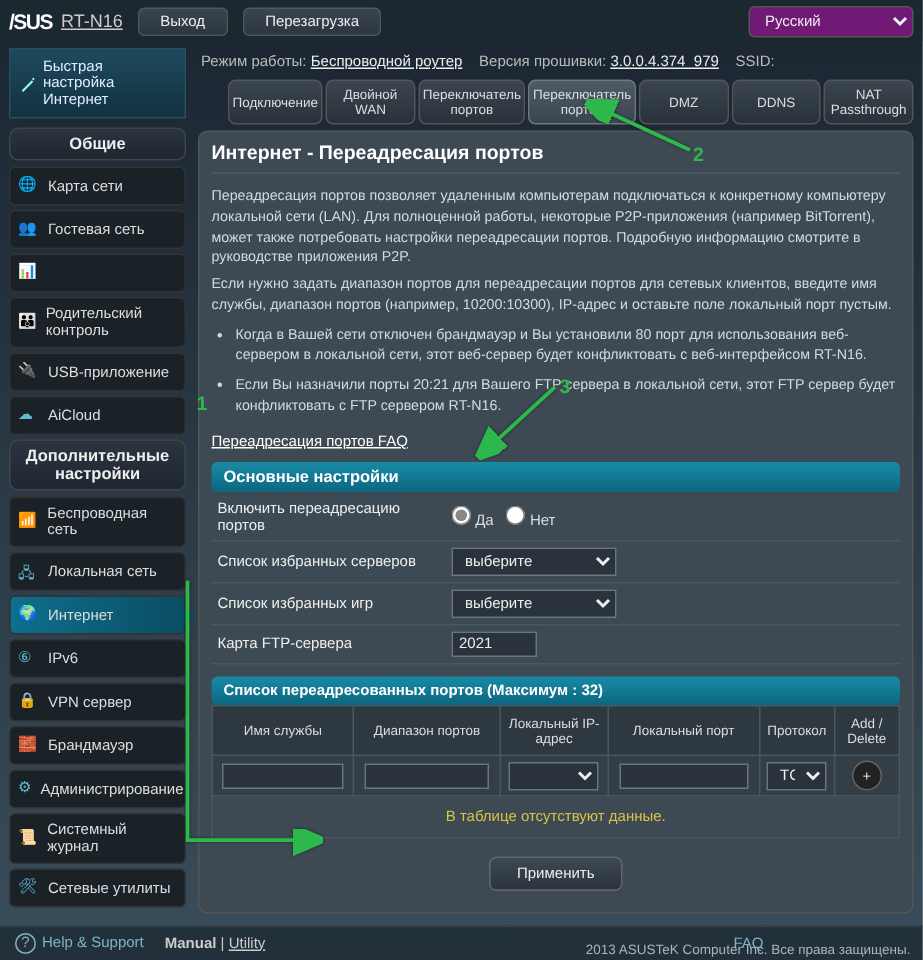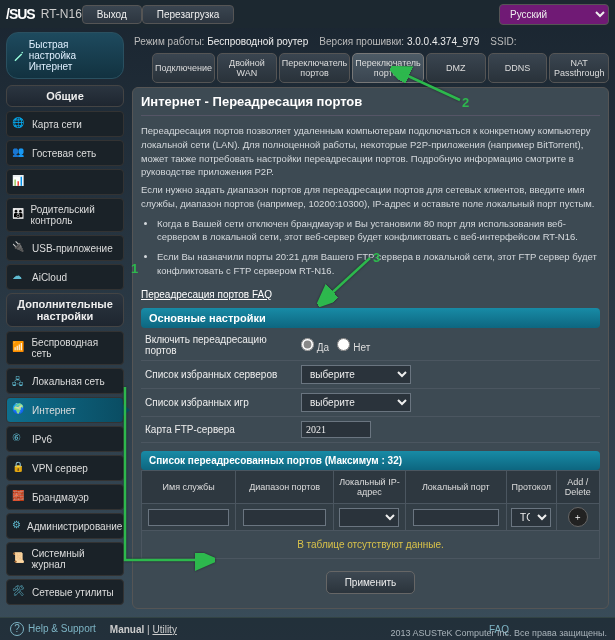--- a/index.html
+++ b/index.html
@@ -14,26 +14,27 @@
     position: relative;
   }
   .topbar {
     display: flex;
     align-items: center;
     height: 28px;
     background: #1c2830;
     padding: 0 6px;
   }
   .logo { font-size: 14px; font-weight: bold; color: #fff; letter-spacing: -1px; }
-  .model { color: #ccc; font-size: 12px; margin-left: 6px; }
+  .model { color: #ccc; font-size: 12px; margin-left: 6px; text-decoration: underline; }
   .top-btn {
     background: linear-gradient(#3a4550,#2d3640);
     border: 1px solid #555;
     border-radius: 4px;
     padding: 3px 14px;
+    margin-left: 10px;
     color: #eee;
     font-size: 10px;
     cursor: pointer;
   }
   .top-right { margin-left: auto; display: flex; align-items: center; }
   .lang-sel {
     background: #701a75;
     border: 1px solid #555;
     color: #eee;
     padding: 3px 6px;
@@ -41,21 +42,21 @@
     font-size: 10px;
   }
   .main { display: flex; }
   .sidebar {
     width: 128px;
     padding: 4px 4px 4px 6px;
   }
   .quick-setup {
     background: linear-gradient(#1e4a5e,#123240);
     border: 1px solid #2a5060;
-    border-radius: 12px;
+    border-radius: 0;
     padding: 6px;
     color: #e0f0ff;
     display: flex;
     align-items: center;
     margin-bottom: 6px;
     font-size: 10px;
   }
   .quick-setup .ico { width:18px; height:18px; margin-right:4px;}
   .section-title {
     background: linear-gradient(#2b3540,#1e2630);
@@ -98,21 +99,21 @@
   .content {
     flex: 1;
     padding: 4px 6px 4px 4px;
     position: relative;
   }
   .mode-row {
     font-size: 10px;
     padding: 4px 2px 6px;
     color: #bbb;
   }
-  .mode-row .lnk { color: #eee; }
+  .mode-row .lnk { color: #eee; text-decoration: underline; }
   .tabs { display: flex; gap: 2px; margin-bottom: 4px; padding-left: 20px; }
   .tab {
     flex: 1;
     background: linear-gradient(#3a4550,#29323a);
     border: 1px solid #555;
     border-radius: 5px;
     text-align: center;
     padding: 4px 2px;
     font-size: 9px;
     cursor: pointer;
@@ -148,21 +149,21 @@
   .form-row .ctl { flex:1; }
   .radio { accent-color:#888; }
   select, input[type=text] {
     background: #2a333b;
     border: 1px solid #6a7580;
     color: #eee;
     padding: 2px 4px;
     font-size: 10px;
   }
   select { min-width: 110px; }
-  .port-in { width: 70px; font-family: Liberation Serif, serif; }
+  .port-in { width: 57px; }
   .table-head {
     background: linear-gradient(#188ba6,#0d6680);
     border-radius: 4px;
     padding: 4px 8px;
     font-size: 10px;
     font-weight: bold;
     color: #fff;
     margin: 8px 0 0;
   }
   .ftable { width:100%; border-collapse: collapse; font-size:9px; }

